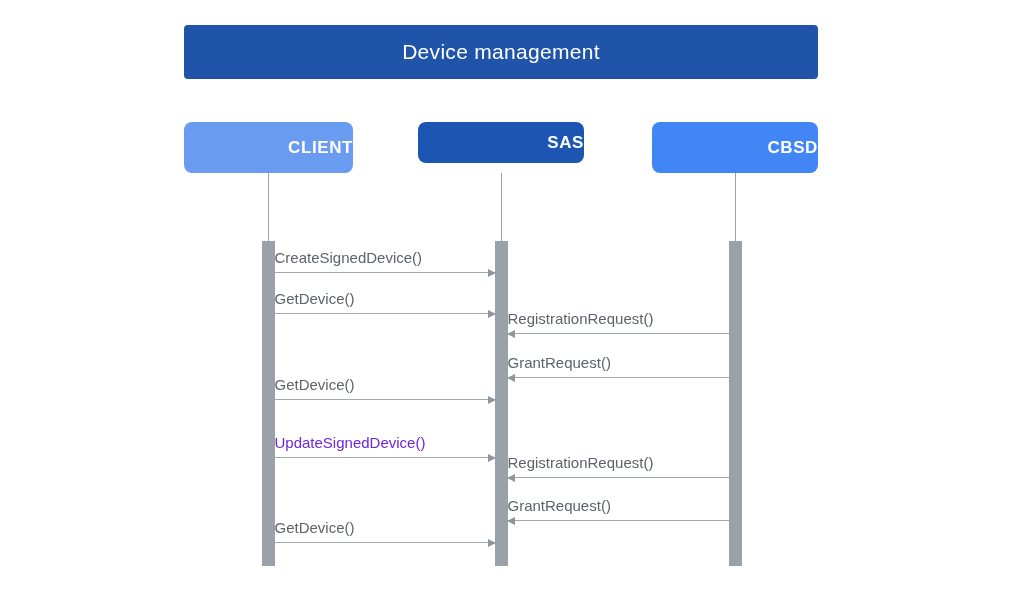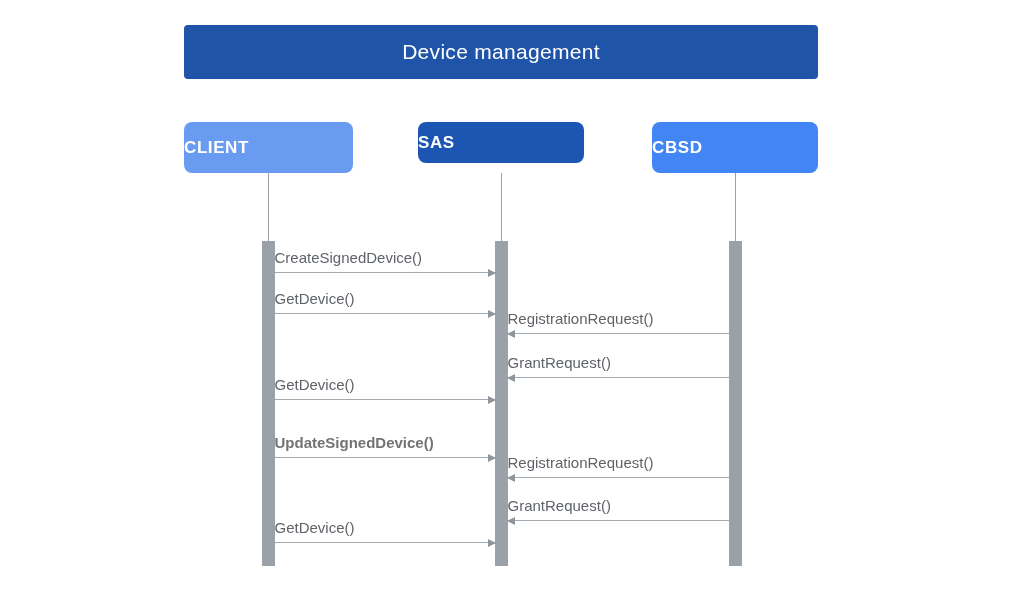--- a/index.html
+++ b/index.html
@@ -28,21 +28,21 @@
     color: #ffffff;
     font-size: 21px;
     font-weight: 400;
     letter-spacing: 0.3px;
   }
   .actor-box {
     position: absolute;
     border-radius: 8px;
     display: flex;
     align-items: center;
-    justify-content: flex-start;
+    justify-content: flex-end;
     color: #ffffff;
     font-size: 17px;
     font-weight: 700;
     letter-spacing: 0.6px;
   }
   .lifeline {
     position: absolute;
     width: 1px;
   }
   .activation-bar {
@@ -125,21 +125,21 @@
         <div class="msg-label" style="color: rgb(95, 99, 104);">GrantRequest()</div>
       </div>
       <div class="message" style="left: 274.5px; top: 399px; width: 220px;">
         <div class="msg-line" style="background: rgb(163, 169, 175);"></div>
         <div class="arrowhead right" style="border-left: 8px solid rgb(143, 149, 156);"></div>
         <div class="msg-label" style="color: rgb(95, 99, 104);">GetDevice()</div>
       </div>
       <div class="message" style="left: 274.5px; top: 457px; width: 220px;">
         <div class="msg-line" style="background: rgb(163, 169, 175);"></div>
         <div class="arrowhead right" style="border-left: 8px solid rgb(143, 149, 156);"></div>
-        <div class="msg-label" style="color: #737373; font-weight: bold;">UpdateSignedDevice()</div>
+        <div class="msg-label" style="color: #6d28d9;">UpdateSignedDevice()</div>
       </div>
       <div class="message" style="left: 507.5px; top: 477px; width: 221px;">
         <div class="msg-line" style="background: rgb(163, 169, 175);"></div>
         <div class="arrowhead left" style="border-right: 8px solid rgb(143, 149, 156);"></div>
         <div class="msg-label" style="color: rgb(95, 99, 104);">RegistrationRequest()</div>
       </div>
       <div class="message" style="left: 507.5px; top: 520px; width: 221px;">
         <div class="msg-line" style="background: rgb(163, 169, 175);"></div>
         <div class="arrowhead left" style="border-right: 8px solid rgb(143, 149, 156);"></div>
         <div class="msg-label" style="color: rgb(95, 99, 104);">GrantRequest()</div>

